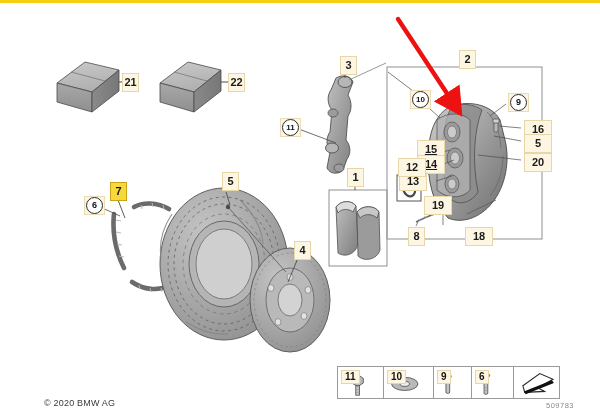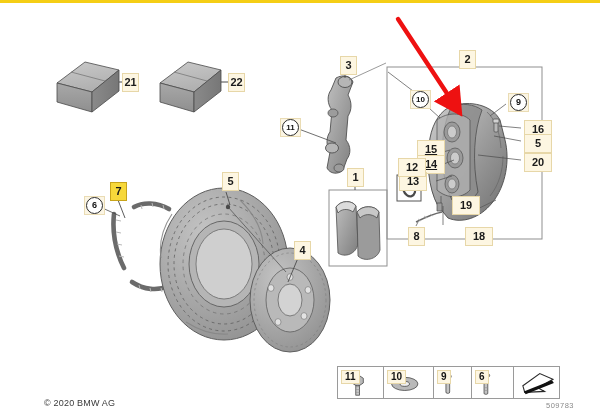--- a/index.html
+++ b/index.html
@@ -277,21 +277,21 @@
       <div class="lbl circ" style="left: 508px; top: 93px;">
         <div class="ring">9</div>
       </div>
       <div class="lbl wide" style="left: 524px; top: 120px;">16</div>
       <div class="lbl wide" style="left: 524px; top: 134px;">5</div>
       <div class="lbl wide" style="left: 524px; top: 153px; text-align: right;">20</div>
       <div class="lbl wide" style="left: 417px; top: 140px; text-decoration: underline;">15</div>
       <div class="lbl wide" style="left: 417px; top: 155px; text-decoration: underline;">14</div>
       <div class="lbl wide" style="left: 399px; top: 172px;">13</div>
       <div class="lbl wide" style="left: 398px; top: 158px;">12</div>
-      <div class="lbl wide" style="left: 452px; top: 196px;">19</div>
+      <div class="lbl wide" style="left: 424px; top: 196px;">19</div>
       <div class="lbl wide" style="left: 444px; top: 227px; margin-left: 21px;">18</div>
       <div class="lbl sq" style="left: 408px; top: 227px;">8</div>
       <div class="lbl sq" style="left: 222px; top: 172px;">5</div>
       <div class="lbl sq" style="left: 294px; top: 241px;">4</div>
       <div class="lbl sq hot" style="left: 110px; top: 182px;">7</div>
       <div class="lbl circ" style="left: 84px; top: 196px;">
         <div class="ring">6</div>
       </div>
     </div>
 

